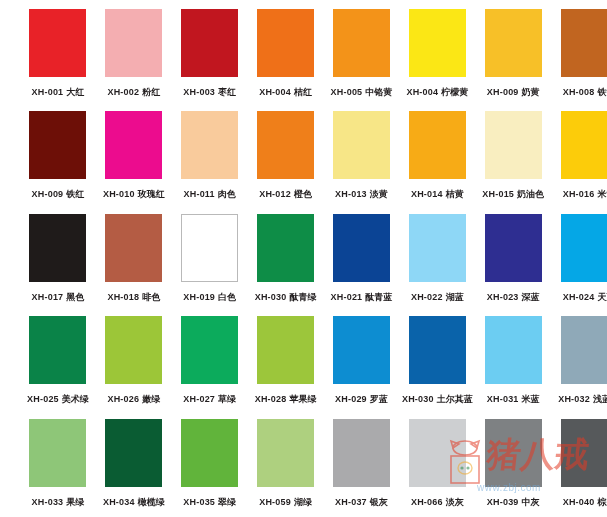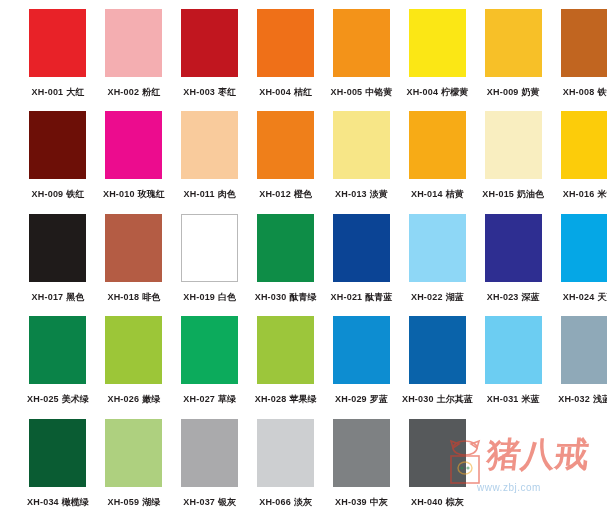--- a/index.html
+++ b/index.html
@@ -310,23 +310,35 @@
       </div>
     </div>
     <div class="swatch-cell">
       <div class="swatch-chip" style="background-color: rgb(143, 169, 184);"></div>
       <div class="swatch-label">
         <span class="code">XH-032</span><span class="cname">浅蓝灰</span>
       </div>
     </div>
 
     <div class="swatch-cell">
+      <div class="swatch-chip" style="background-color: rgb(142, 198, 120);"></div>
+      <div class="swatch-label">
+        <span class="code">XH-033</span><span class="cname">果绿</span>
+      </div>
+    </div>
+    <div class="swatch-cell">
       <div class="swatch-chip" style="background-color: rgb(10, 92, 51);"></div>
       <div class="swatch-label">
         <span class="code">XH-034</span><span class="cname">橄榄绿</span>
+      </div>
+    </div>
+    <div class="swatch-cell">
+      <div class="swatch-chip" style="background-color: rgb(97, 180, 59);"></div>
+      <div class="swatch-label">
+        <span class="code">XH-035</span><span class="cname">翠绿</span>
       </div>
     </div>
     <div class="swatch-cell">
       <div class="swatch-chip" style="background-color: rgb(174, 208, 127);"></div>
       <div class="swatch-label">
         <span class="code">XH-059</span><span class="cname">湖绿</span>
       </div>
     </div>
     <div class="swatch-cell">
       <div class="swatch-chip" style="background-color: rgb(170, 170, 172);"></div>

